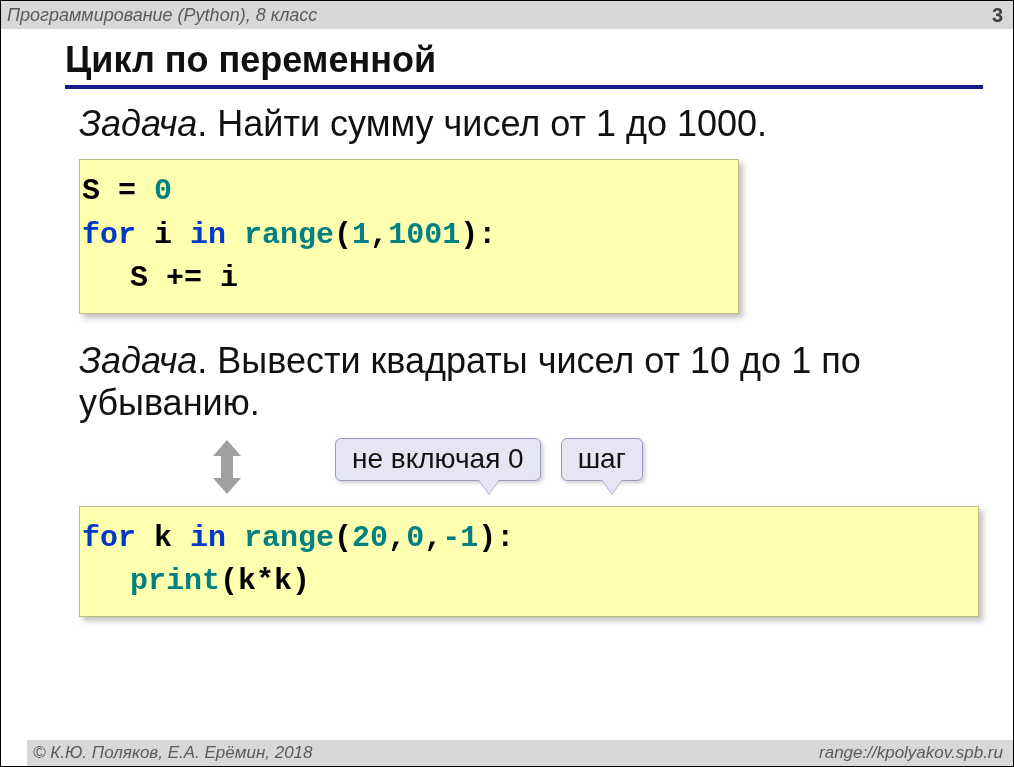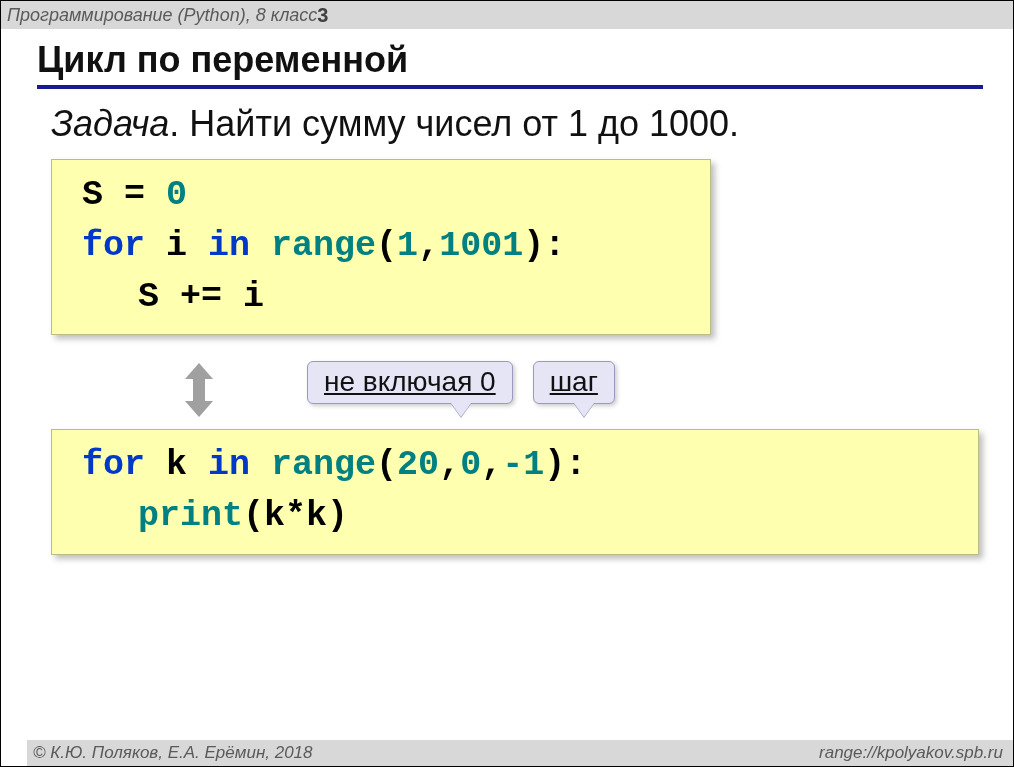--- a/index.html
+++ b/index.html
@@ -11,59 +11,60 @@
     border: 1px solid #000;
     display: flex;
     flex-direction: column;
     overflow: hidden;
   }
   .topbar {
     background: #d8d8d8;
     height: 28px;
     display: flex;
     align-items: center;
-    justify-content: flex-start;
+    justify-content: space-between;
     padding: 0 10px 0 6px;
     font-style: italic;
     color: #5a5a5a;
     font-size: 18px;
   }
   .topbar .pagenum {
     font-style: normal;
     font-weight: bold;
     color: #404040;
     font-size: 20px;
   }
   .content {
     flex: 1;
     padding: 10px 30px 0 36px;
+    margin-left: 28px;
   }
   h1.title {
     font-size: 36px;
     font-weight: bold;
     color: #111;
     border-bottom: 4px solid #1a1a90;
     padding-bottom: 4px;
     margin-bottom: 14px;
   }
   .task {
     font-size: 36px;
     color: #111;
     margin: 10px 0 14px 14px;
   }
   .task .label { font-style: italic; }
   .codebox {
     background: #ffffb0;
     border: 1px solid #bcbc88;
     box-shadow: 4px 4px 6px rgba(0,0,0,0.25);
     font-family: "Courier New", Courier, monospace;
-    font-size: 35px;
+    font-size: 30px;
     font-weight: bold;
     line-height: 1.45;
-    padding: 10px 18px 12px 30px;
+    padding: 10px 18px 12px 2px;
     margin: 0 4px 26px 14px;
     color: #000;
     white-space: pre;
   }
   .kw { color: #0038c8; }
   .fn { color: #008080; }
   .num { color: #008080; }
   .indent { display:inline-block; width: 1.6em; }
 
   .arrow-row {
@@ -87,21 +88,20 @@
   }
   .callout {
     position: relative;
     background: #e5e5f5;
     border: 1px solid #9a9ac0;
     border-radius: 6px;
     padding: 4px 16px 5px 16px;
     font-size: 28px;
     color: #111;
     box-shadow: 2px 2px 4px rgba(0,0,0,0.2);
-    text-decoration: underline;
   }
   .callout::after {
     content: "";
     position: absolute;
     bottom: -14px;
     width: 0; height: 0;
     border-left: 10px solid transparent;
     border-right: 10px solid transparent;
     border-top: 14px solid #e5e5f5;
     filter: drop-shadow(0 1px 0 #9a9ac0);
@@ -134,20 +134,23 @@
   <h1 class="title">Цикл по переменной</h1>
 
   <p class="task">
     <span class="label">Задача</span><span>. Найти сумму чисел от 1 до 1000.</span>
   </p>
 
   <div class="codebox" style="width:660px;"><span>S = </span><span class="num">0</span>
 <span class="kw">for</span><span> i </span><span class="kw">in</span><span> </span><span class="fn">range</span><span>(</span><span class="num">1</span><span>,</span><span class="num">1001</span><span>):</span>
 <span class="indent"></span><span>S += i</span></div>
 
+  <p class="task">
+    <span class="label">Задача</span><span>. Вывести квадраты чисел от 10 до 1 по убыванию.</span>
+  </p>
 
 
   <div class="arrow-row">
     <span class="updown-arrow">
       <svg width="36" height="54" viewBox="0 0 36 54">
         <polygon points="18,0 32,16 24,16 24,38 32,38 18,54 4,38 12,38 12,16 4,16" fill="#a0a0a0"></polygon>
       </svg>
     </span>
     <div class="callouts">
       <div class="callout c1">не включая 0</div>

